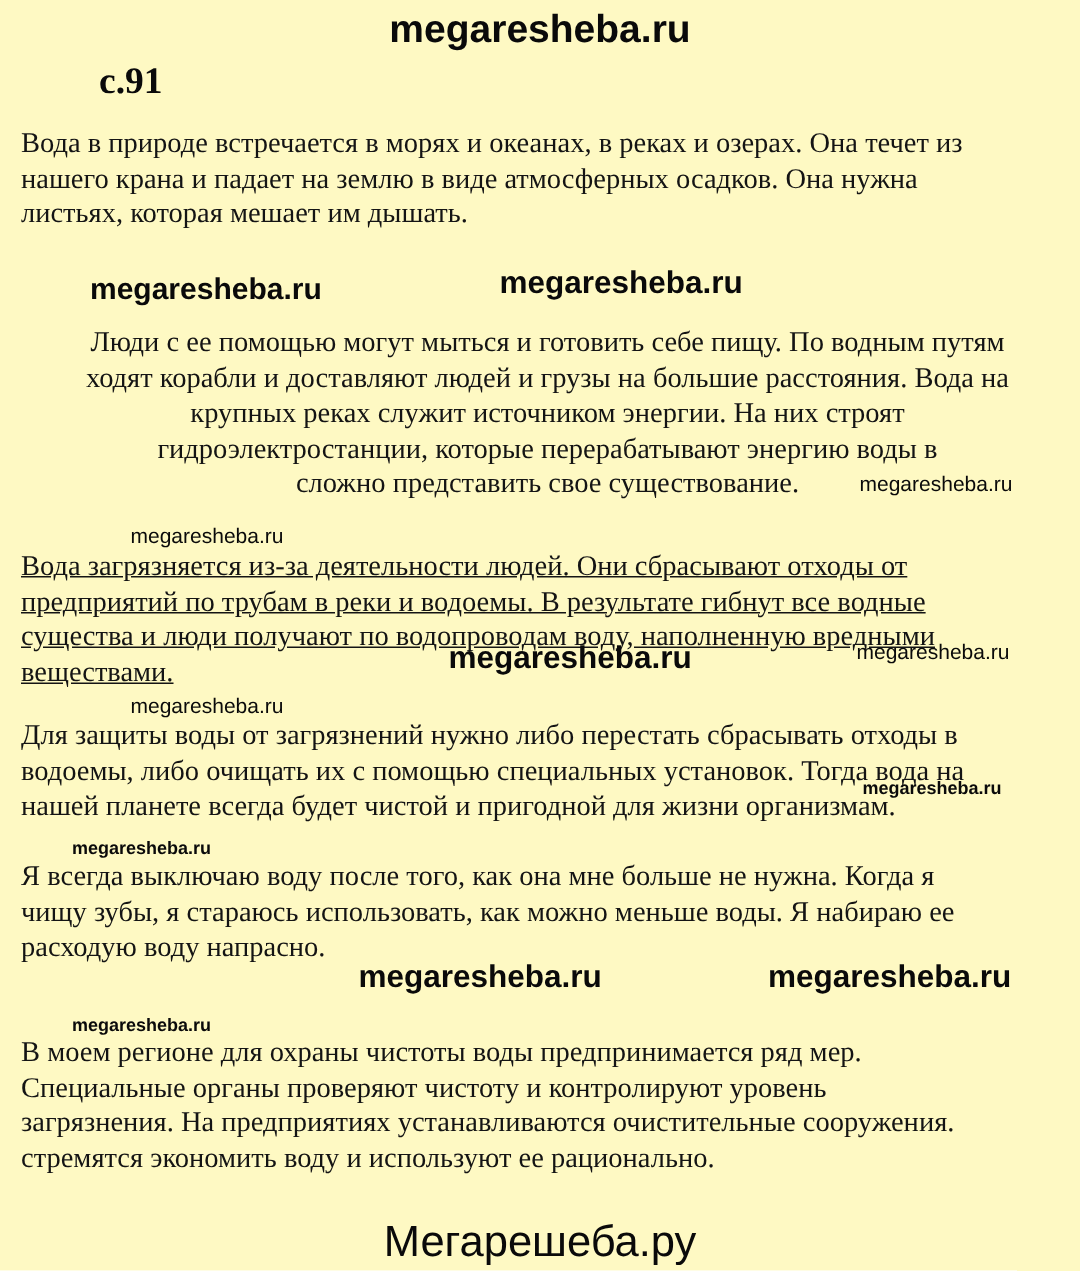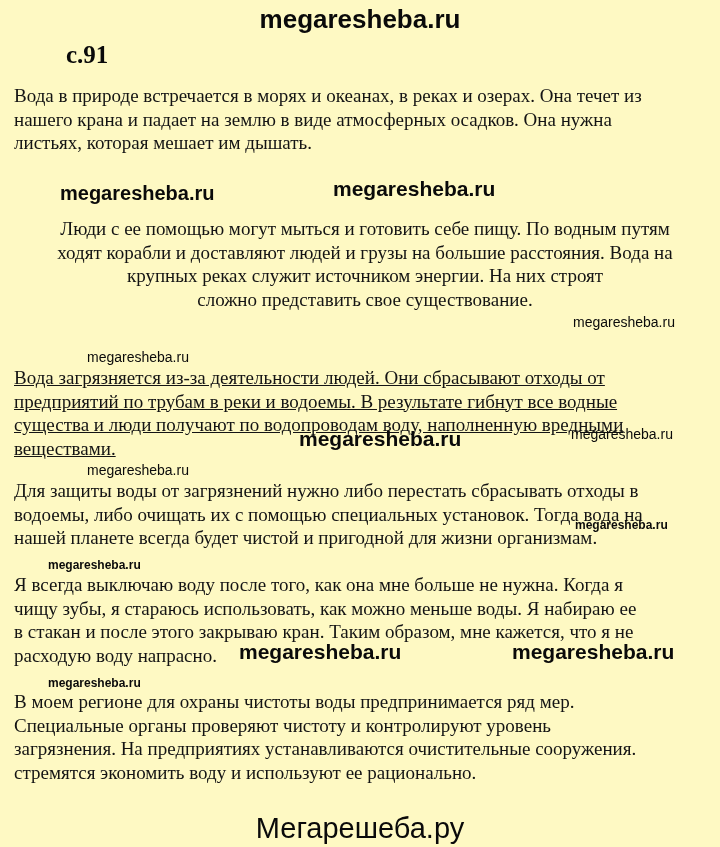--- a/index.html
+++ b/index.html
@@ -75,37 +75,37 @@
   <div>
       <div class="paragraph" style="top: 84px;">
         <div class="text-line">Вода в природе встречается в морях и океанах, в реках и озерах. Она течет из</div>
         <div class="text-line">нашего крана и падает на землю в виде атмосферных осадков. Она нужна</div>
         <div class="text-line">листьях, которая мешает им дышать.</div>
       </div>
       <div class="paragraph" style="top: 217px; text-align: center;">
         <div class="text-line">Люди с ее помощью могут мыться и готовить себе пищу. По водным путям</div>
         <div class="text-line">ходят корабли и доставляют людей и грузы на большие расстояния. Вода на</div>
         <div class="text-line">крупных реках служит источником энергии. На них строят</div>
+        <div class="text-line">гидроэлектростанции, которые перерабатывают энергию воды в</div>
         <div class="text-line">сложно представить свое существование.</div>
       </div>
       <div class="paragraph" style="top: 366px; text-decoration: underline;">
         <div class="text-line">Вода загрязняется из-за деятельности людей. Они сбрасывают отходы от</div>
         <div class="text-line">предприятий по трубам в реки и водоемы. В результате гибнут все водные</div>
         <div class="text-line">существа и люди получают по водопроводам воду, наполненную вредными</div>
         <div class="text-line">веществами.</div>
       </div>
       <div class="paragraph" style="top: 479px;">
         <div class="text-line">Для защиты воды от загрязнений нужно либо перестать сбрасывать отходы в</div>
         <div class="text-line">водоемы, либо очищать их с помощью специальных установок. Тогда вода на</div>
         <div class="text-line">нашей планете всегда будет чистой и пригодной для жизни организмам.</div>
       </div>
       <div class="paragraph" style="top: 573px;">
         <div class="text-line">Я всегда выключаю воду после того, как она мне больше не нужна. Когда я</div>
         <div class="text-line">чищу зубы, я стараюсь использовать, как можно меньше воды. Я набираю ее</div>
-        <div class="text-line">в стакан и после этого закрываю кран. Таким образом, мне кажется, что я не</div>
         <div class="text-line">расходую воду напрасно.</div>
       </div>
       <div class="paragraph" style="top: 690px;">
         <div class="text-line">В моем регионе для охраны чистоты воды предпринимается ряд мер.</div>
         <div class="text-line">Специальные органы проверяют чистоту и контролируют уровень</div>
         <div class="text-line">загрязнения. На предприятиях устанавливаются очистительные сооружения.</div>
         <div class="text-line">стремятся экономить воду и используют ее рационально.</div>
       </div>
     </div>
 

